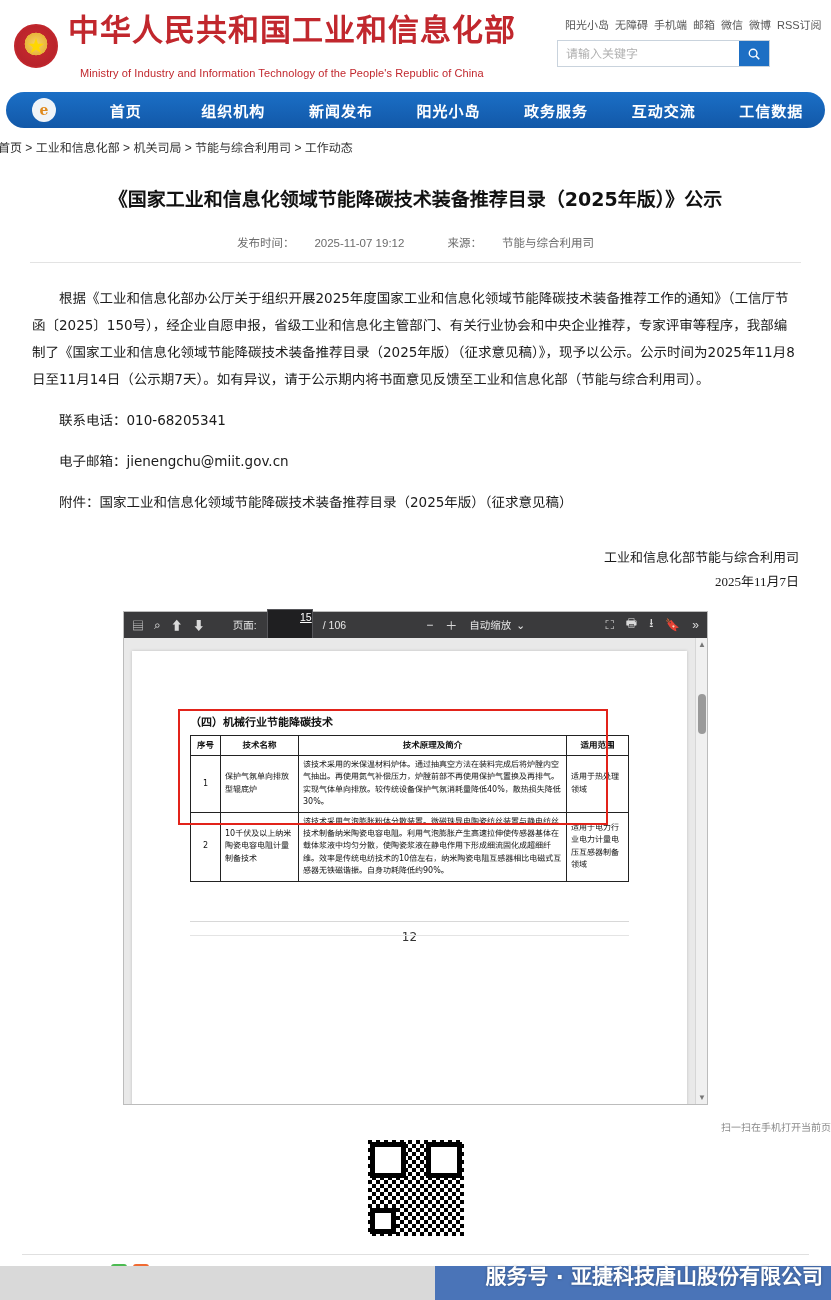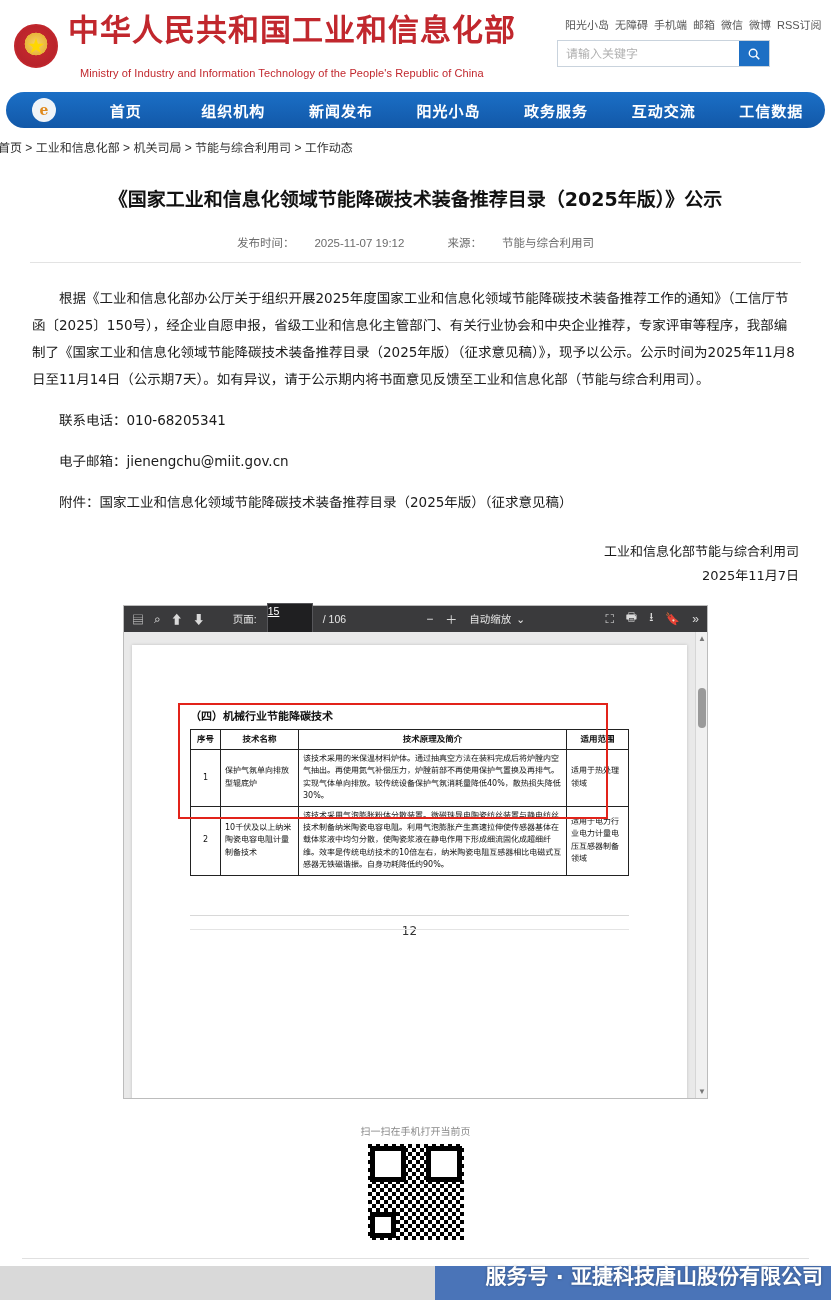--- a/index.html
+++ b/index.html
@@ -158,21 +158,21 @@
 
   .art-body {
     font-size: 13.5px;
     line-height: 2.0;
     color: #1a1a1a;
     padding: 22px 2px 0 2px;
     font-family: "DejaVu Sans", "Liberation Sans", sans-serif;
   }
   .art-body p { margin: 0 0 14px 0; }
   .indent { text-indent: 2em; }
-  .sign { text-align: right; line-height: 1.9; margin-top: 24px; font-size: 13px; }
+  .sign { text-align: right; line-height: 1.9; margin-top: 30px; font-size: 13px; font-family: Liberation Serif, serif; }
 
   
   .pdf-wrap {
     width: 585px;
     margin: 16px auto 0;
     border: 1px solid #bcbcbc;
     background: #f2f2f2;
   }
   .pdf-toolbar {
     height: 26px;
@@ -186,21 +186,21 @@
   }
   .pdf-toolbar .tb-icon { cursor: pointer; opacity:.92; font-size: 12px; }
   .pdf-toolbar .page-label { margin-left: 18px; font-size:10.5px; }
   .pdf-pagebox {
     background: #1f1f21;
     border: 1px solid #56565a;
     color: #fff;
     width: 46px;
     height: 32px;
     font-size: 10.5px;
-    text-align: left;
+    text-align: right;
     line-height: 15px;
     text-decoration: underline;
   }
   .pdf-total { font-size: 10.5px; }
   .tb-spacer { flex: 1; }
   .zoom-ctl { display:flex; align-items:center; gap:12px; font-size:13px; }
   .zoom-sel { font-size:10.5px; display:flex; align-items:center; gap:5px; }
   .right-icons { display:flex; align-items:center; gap:12px; font-size:12px; }
 
   .pdf-body {
@@ -264,21 +264,21 @@
     border: 2px solid #e2231a;
     pointer-events: none;
   }
   .pagenum { text-align:center; font-size: 12px; color:#333; margin-top: 48px; }
   .doc-rule {
     position: absolute; left: 0; right: 0; bottom: 22px; height: 1px; background: #d8d8d8;
   }
   .doc-rule2 { position:absolute; left:0; right:0; bottom: 8px; height:1px; background:#e4e4e4;}
 
   
-  .qr-area { text-align: center; margin-top: 24px; }
+  .qr-area { text-align: right; margin-top: 14px; }
   .qr-cap { font-size: 10px; color:#8a8a8a; margin-bottom: 6px; }
   .qr-img {
     width: 96px; height: 96px; margin: 0 auto;
     background-image:
       repeating-linear-gradient(90deg, #000 0 4px, #fff 4px 8px),
       repeating-linear-gradient(0deg, #000 0 4px, #fff 4px 8px);
     background-blend-mode: difference;
     background-color:#fff;
     position: relative;
   }

